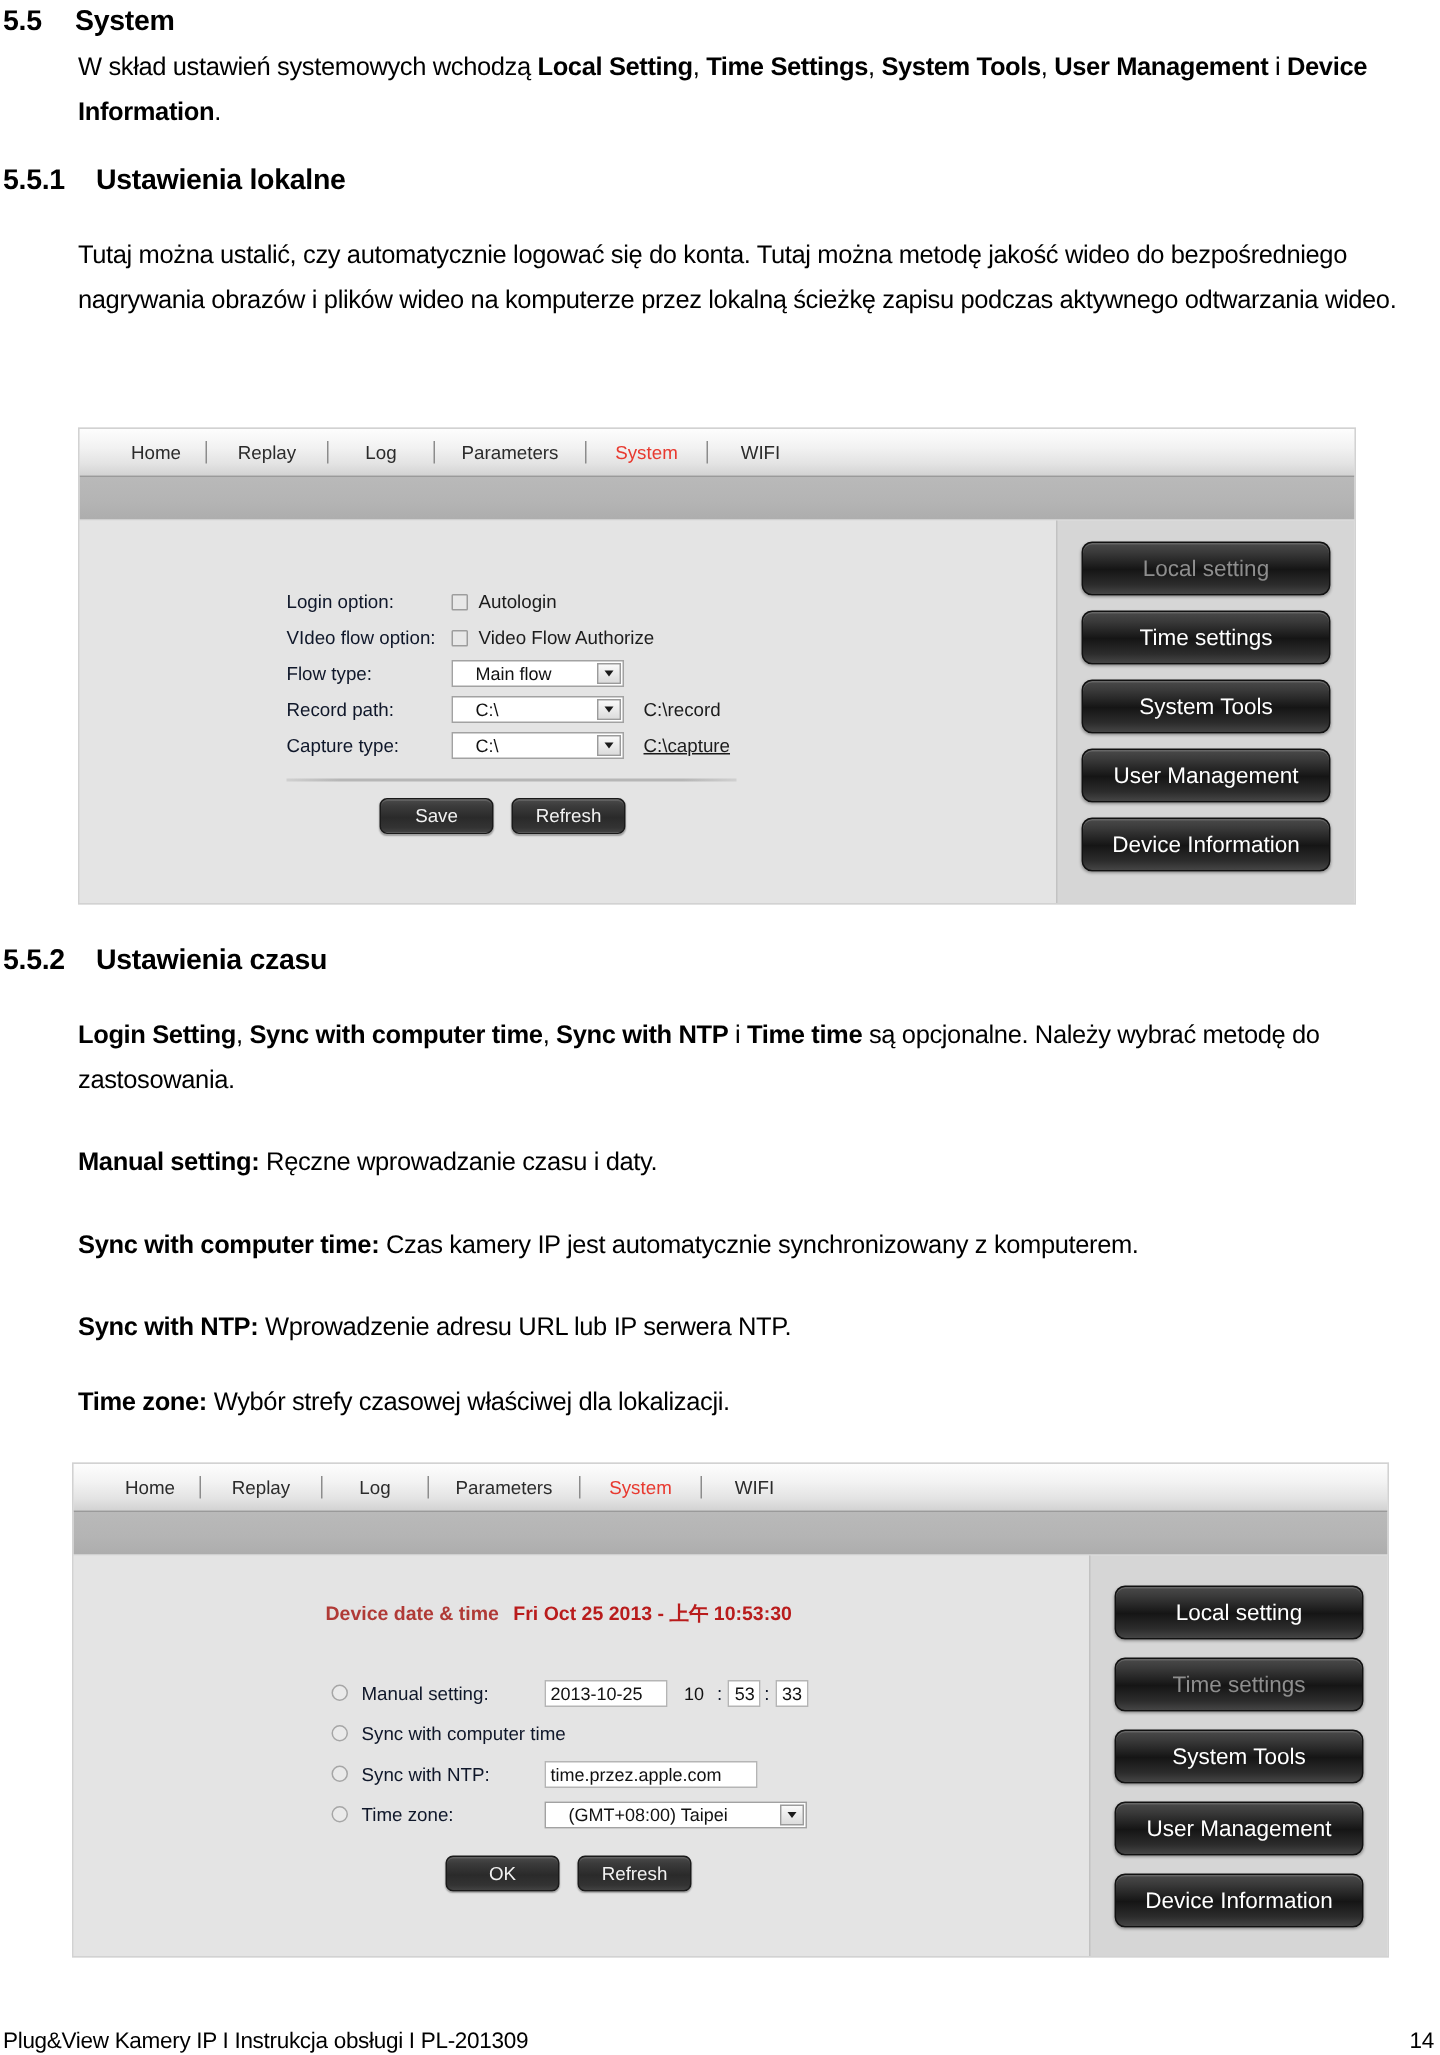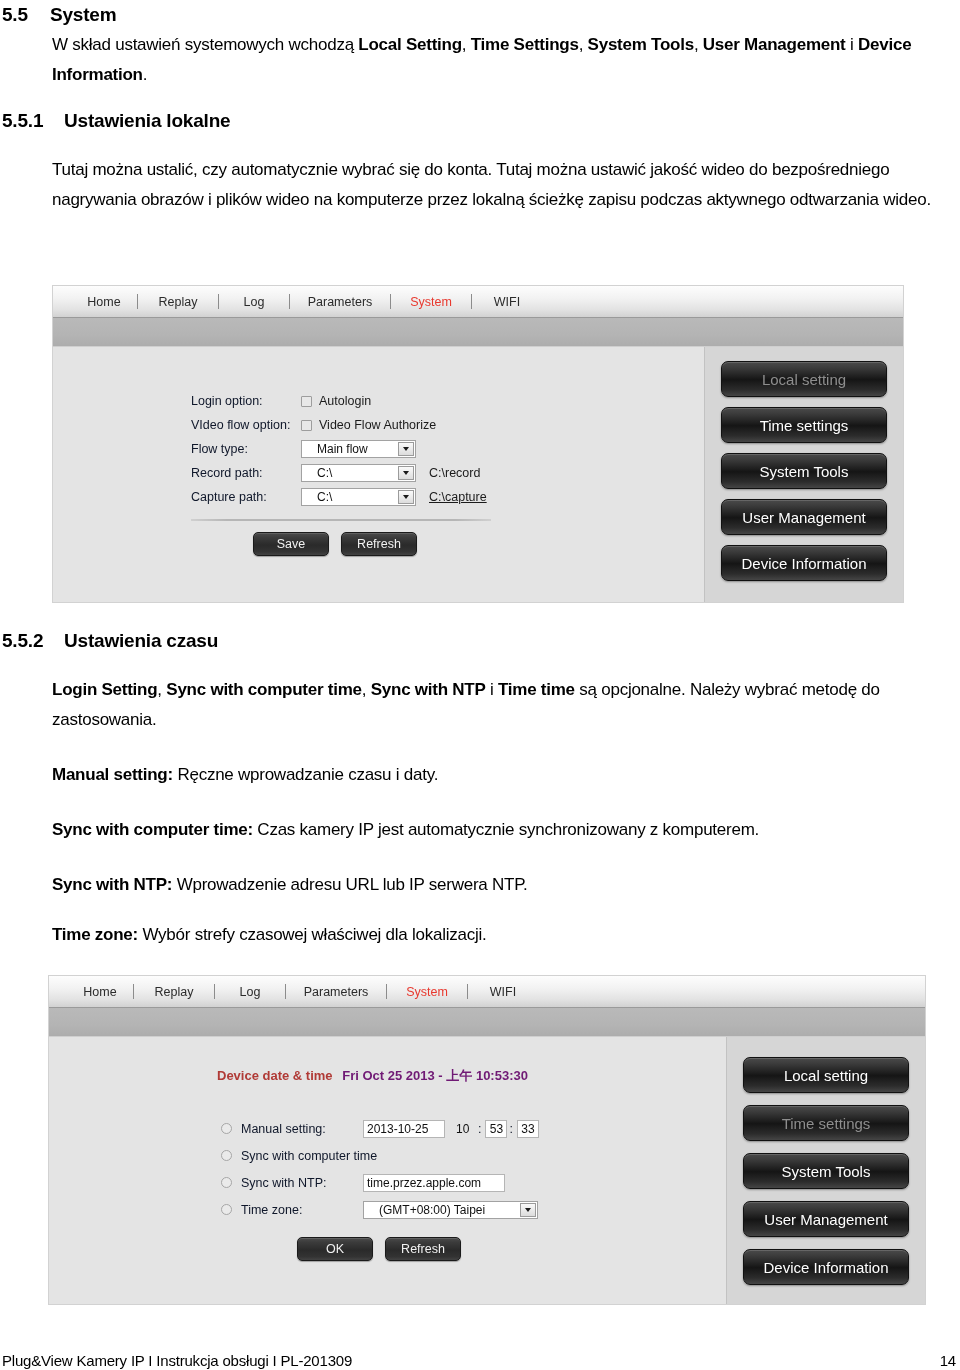--- a/index.html
+++ b/index.html
@@ -235,42 +235,42 @@
   .devline {
     position: absolute;
     font-size: 13px;
     white-space: nowrap;
   }
   .devline .k {
     color: #b03a36;
     font-weight: bold;
   }
   .devline .v {
-    color: #701a75;
+    color: #b91c1c;
     font-weight: bold;
   }
 </style>
 </head>
 <body>
 
 <div class="page">
 
   <div class="h-row" style="left:2px; top:4px;">
     <span class="h-num" style="width:48px;">5.5</span>
     <span class="h-text">System</span>
   </div>
 
   <div class="para" style="top:30px;">W skład ustawień systemowych wchodzą <b>Local Setting</b>, <b>Time Settings</b>, <b>System Tools</b>, <b>User Management</b> i <b>Device Information</b>.</div>
 
   <div class="h-row" style="left:2px; top:110px;">
     <span class="h-num" style="width:62px;">5.5.1</span>
     <span class="h-text">Ustawienia lokalne</span>
   </div>
 
-  <div class="para" style="top:155px;">Tutaj można ustalić, czy automatycznie wybrać się do konta. Tutaj można ustawić jakość wideo do bezpośredniego nagrywania obrazów i plików wideo na komputerze przez lokalną ścieżkę zapisu podczas aktywnego odtwarzania wideo.</div>
+  <div class="para" style="top:155px;">Tutaj można ustalić, czy automatycznie logować się do konta. Tutaj można metodę jakość wideo do bezpośredniego nagrywania obrazów i plików wideo na komputerze przez lokalną ścieżkę zapisu podczas aktywnego odtwarzania wideo.</div>
 
   <div class="shot" id="shot1" style="left:52px; top:285px; width:852px; height:318px;">
 
     <div class="navbar" id="nav1">
         <span class="navitem" style="position: absolute; left: 22px; width: 58px;">Home</span>
         <span class="navsep" style="position: absolute; left: 84px; top: 8px;"></span>
         <span class="navitem" style="position: absolute; left: 89px; width: 72px;">Replay</span>
         <span class="navsep" style="position: absolute; left: 165px; top: 8px;"></span>
         <span class="navitem" style="position: absolute; left: 170px; width: 62px;">Log</span>
         <span class="navsep" style="position: absolute; left: 236px; top: 8px;"></span>
@@ -313,21 +313,21 @@
           <span class="fselect" style="width:115px;">
             <span>C:\</span>
             <span class="arrow">
                 <i></i>
               </span>
           </span>
           <span class="fhint" style="margin-left:13px;">C:\record</span>
         </div>
 
         <div class="frow">
-          <span class="flabel" style="width:110px;">Capture path:</span>
+          <span class="flabel" style="width:110px;">Capture type:</span>
           <span class="fselect" style="width:115px;">
             <span>C:\</span>
             <span class="arrow">
                 <i></i>
               </span>
           </span>
           <span class="fhint" style="margin-left:13px;text-decoration:underline;">C:\capture</span>
         </div>
 
         <div class="hr" style="margin-top:10px; width:300px;"></div>

